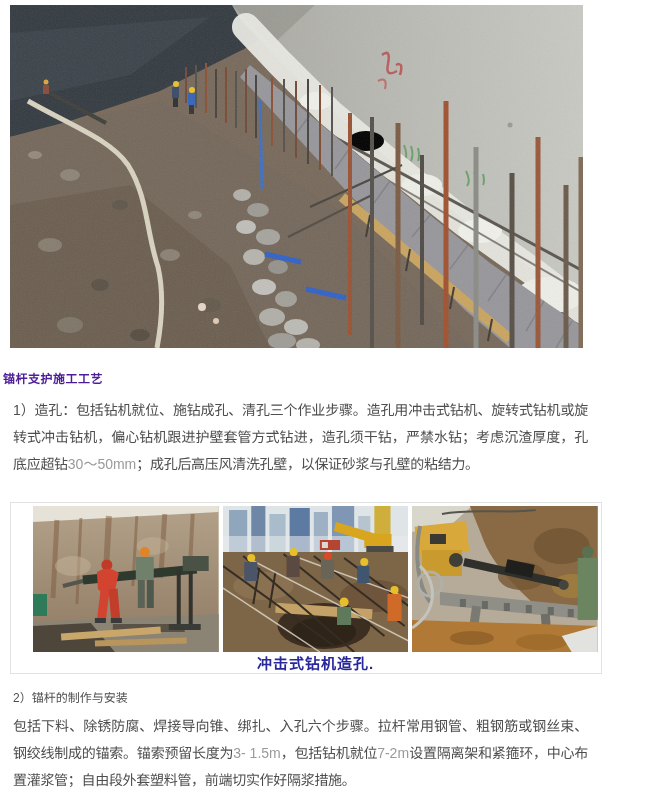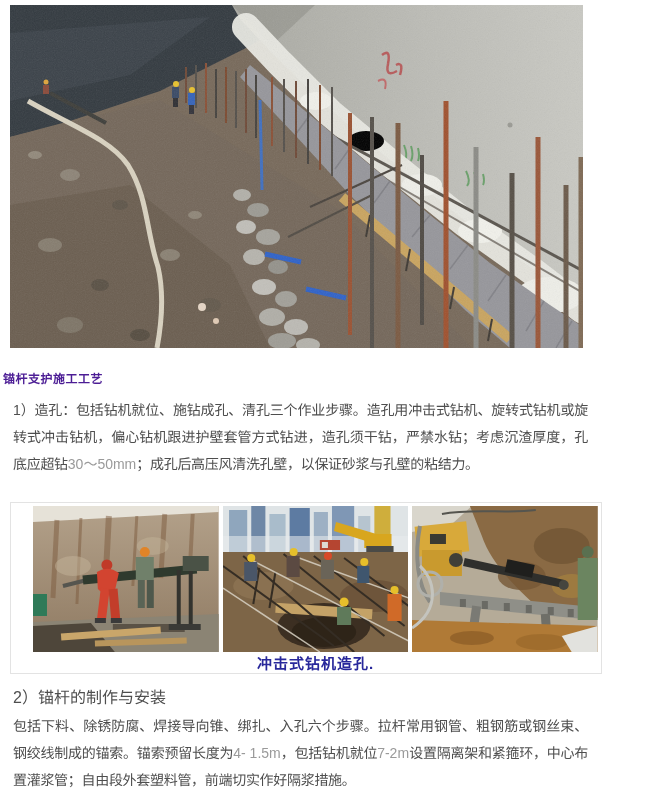--- a/index.html
+++ b/index.html
@@ -14,21 +14,21 @@
   .article-heading{
     margin:21px 0 0 3px;font-size:12px;font-weight:bold;color:#4c1d95;
     line-height:21px;letter-spacing:0.5px;
   }
   .body-para{
     margin:7px 29px 0 13px;width:575px;font-size:14px;color:#4e4e4e;
     line-height:27px;letter-spacing:-0.3px;text-align:justify;
   }
   .body-para .muted{color:#9a9a9a;letter-spacing:0;}
   .sub-heading{
-    margin:11px 0 0 13px;font-size:16px;color:#4e4e4e;line-height:26px;
+    margin:11px 0 0 13px;font-size:12px;color:#4e4e4e;line-height:26px;
   }
   .process-figure{
     margin:24px 0 0 10px;width:565px;border:1px solid #e3e3e3;background:#fff;
     padding:3px 3px 0 3px;
   }
   .photo-row{display:flex;gap:4px;height:146px;}
   .photo-row .ph{flex:1;min-width:0;}
   .photo-row svg{display:block;width:100%;height:146px;}
   .caption-row{display:flex;height:21px;align-items:center;}
   .caption-row span{
@@ -334,15 +334,15 @@
         </svg>
       </div>
     </div>
 
     <div class="caption-row">
       <span>冲击式钻机造孔.</span>
     </div>
   </figure>
 
   <p class="sub-heading">2）锚杆的制作与安装</p>
-  <p class="body-para" style="margin-top:2px;"><span>包括下料、除锈防腐、焊接导向锥、绑扎、入孔六个步骤。拉杆常用钢管、粗钢筋或钢丝束、钢绞线制成的锚索。锚索预留长度为</span><span class="muted">4- 1.5m</span><span>，包括钻机就位</span><span class="muted">7-2m</span><span>设置隔离架和紧箍环，中心布置灌浆管；自由段外套塑料管，前端切实作好隔浆措施。</span></p>
+  <p class="body-para" style="margin-top:2px;"><span>包括下料、除锈防腐、焊接导向锥、绑扎、入孔六个步骤。拉杆常用钢管、粗钢筋或钢丝束、钢绞线制成的锚索。锚索预留长度为</span><span class="muted">3- 1.5m</span><span>，包括钻机就位</span><span class="muted">7-2m</span><span>设置隔离架和紧箍环，中心布置灌浆管；自由段外套塑料管，前端切实作好隔浆措施。</span></p>
 
 </div>
 
 </body></html>

